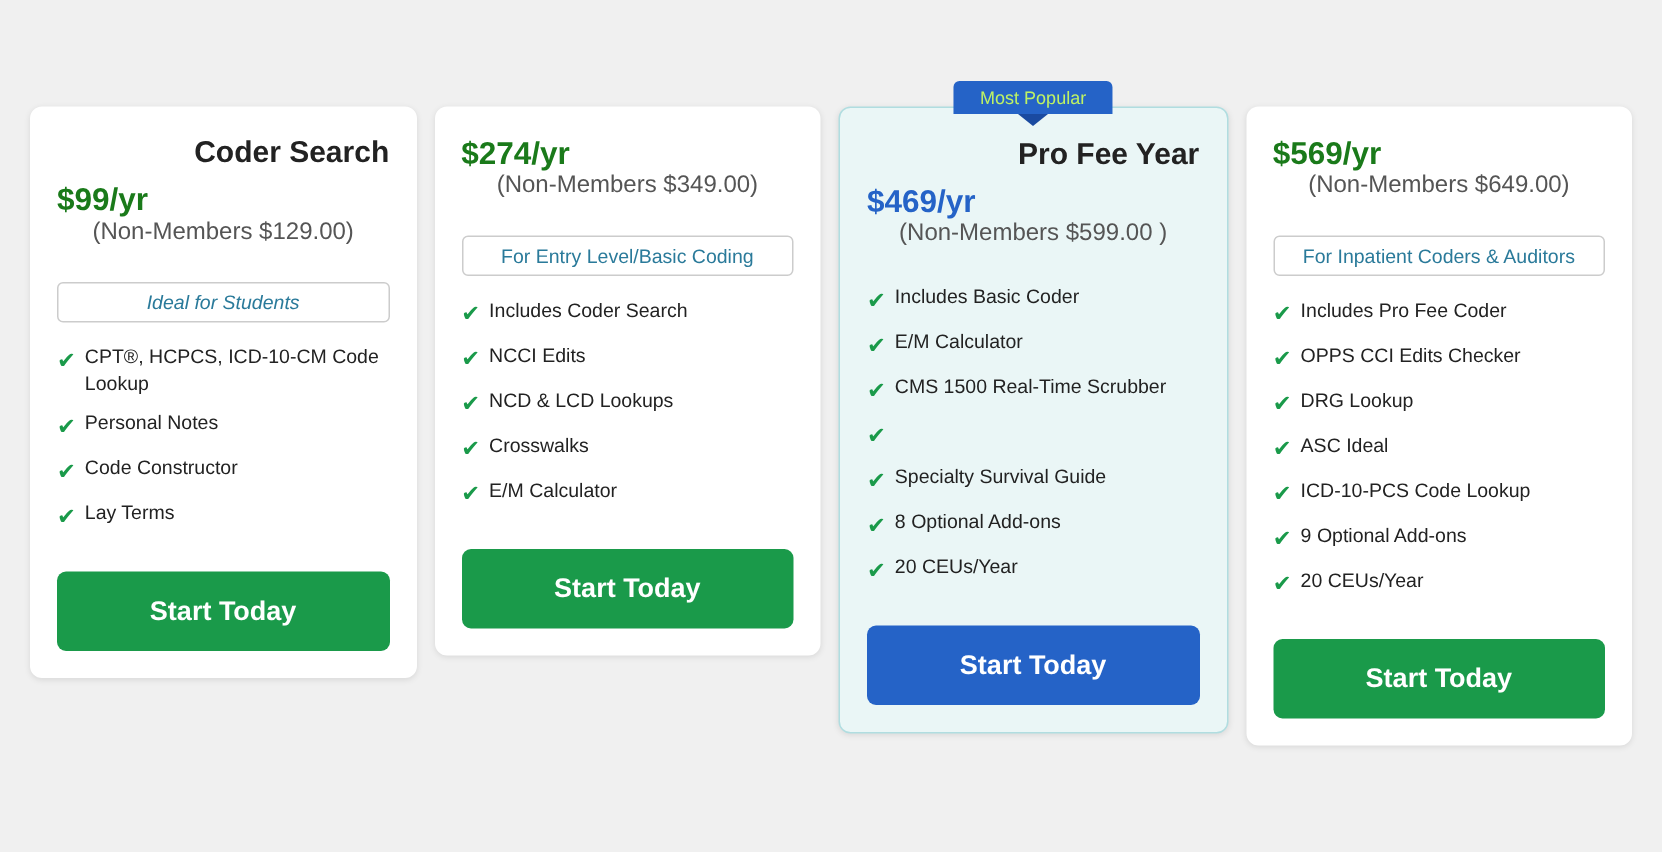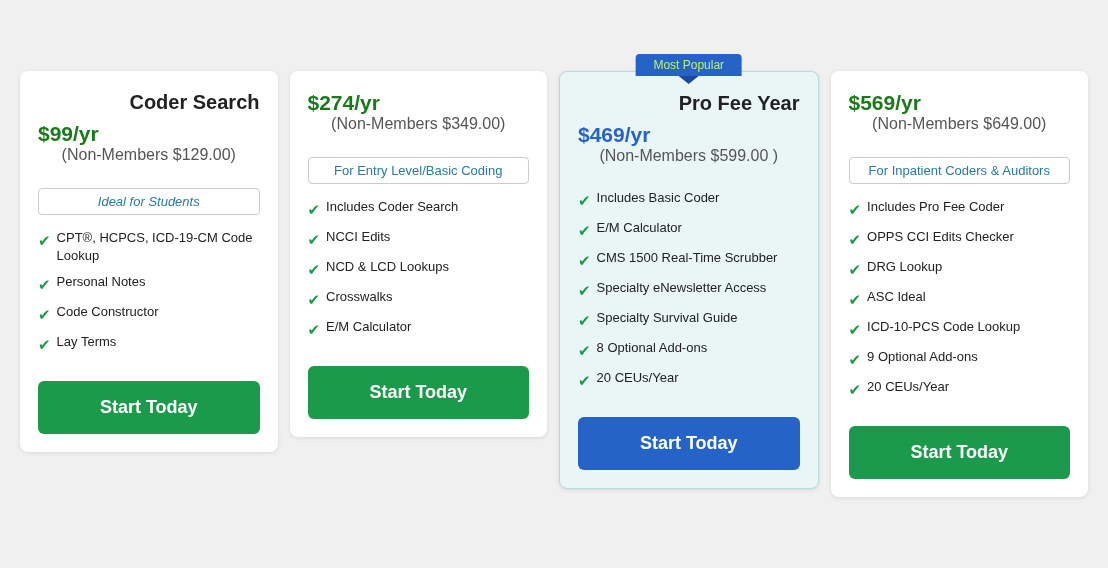--- a/index.html
+++ b/index.html
@@ -137,21 +137,21 @@
 
 <div class="pricing-container">
 <div class="plan-card">
       <div class="plan-title">Coder Search</div>
       <div class="plan-price">$99/yr</div>
       <div class="plan-nonmember">(Non-Members $129.00)</div>
       <div class="plan-tagline italic">Ideal for Students</div>
       <ul class="plan-features">
         <li>
       <span class="check-icon">✔</span>
-      <span>CPT®, HCPCS, ICD-19-CM Code Lookup</span>
+      <span>CPT®, HCPCS, ICD-10-CM Code Lookup</span>
     </li>
         <li>
       <span class="check-icon">✔</span>
       <span>Personal Notes</span>
     </li>
         <li>
       <span class="check-icon">✔</span>
       <span>Code Constructor</span>
     </li>
         <li>
@@ -205,21 +205,20 @@
         <li>
       <span class="check-icon">✔</span>
       <span>E/M Calculator</span>
     </li>
         <li>
       <span class="check-icon">✔</span>
       <span>CMS 1500 Real-Time Scrubber</span>
     </li>
         <li>
       <span class="check-icon">✔</span>
-      <span>Specialty eNewsletter Access</span>
     </li>
         <li>
       <span class="check-icon">✔</span>
       <span>Specialty Survival Guide</span>
     </li>
         <li>
       <span class="check-icon">✔</span>
       <span>8 Optional Add-ons</span>
     </li>
         <li>

